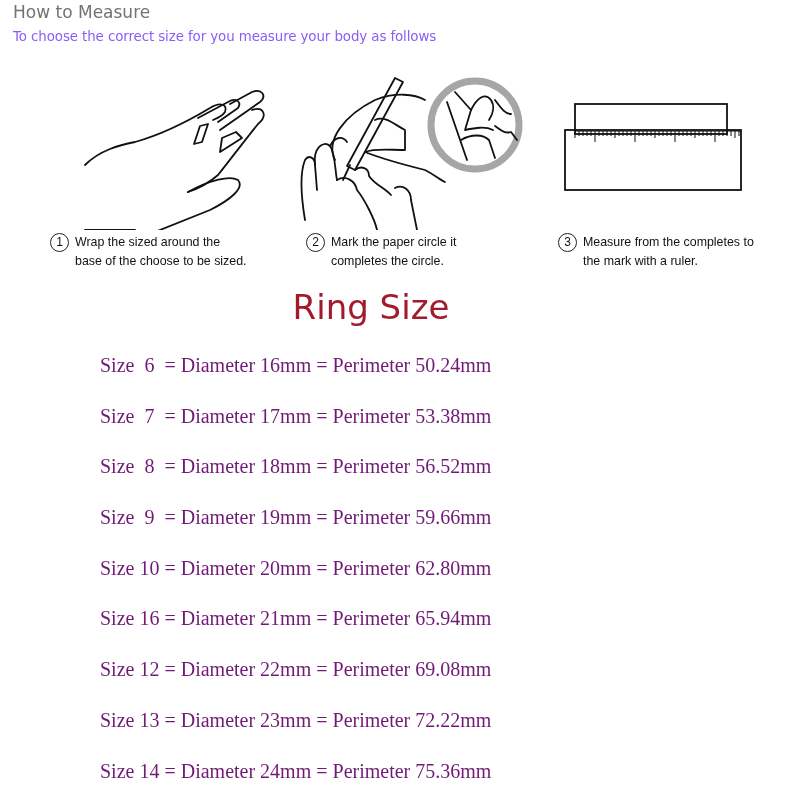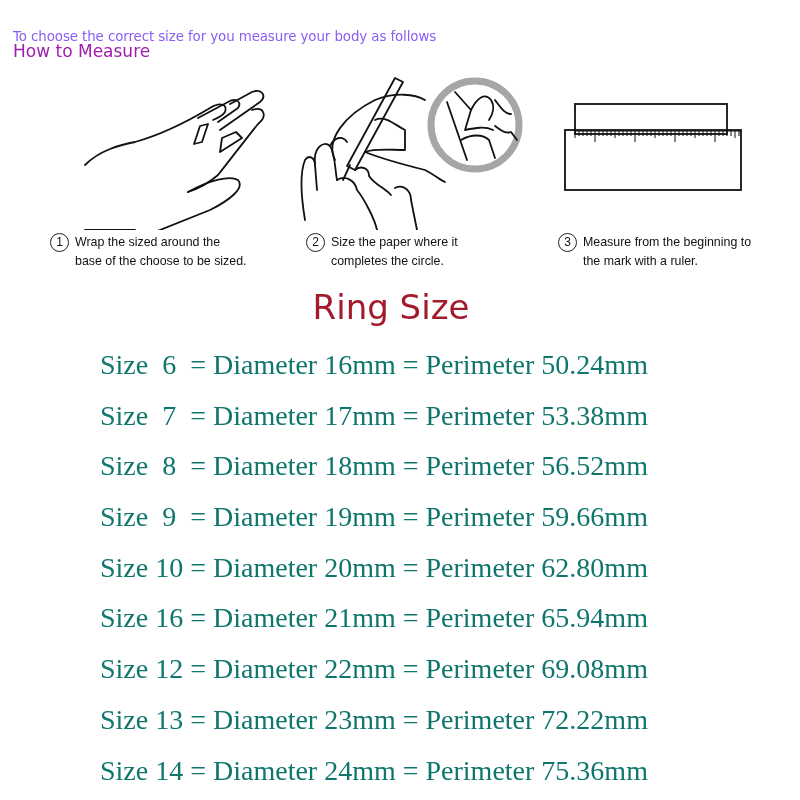--- a/index.html
+++ b/index.html
@@ -1,38 +1,38 @@
 <!DOCTYPE html>
 <html><head>
   <meta charset="utf-8">
   <style>
     html, body { margin: 0; padding: 0; background: #ffffff; }
     body { width: 800px; height: 800px; position: relative; overflow: hidden; color: #111; }
     .sans { font-family: "DejaVu Sans", sans-serif; }
     .arial { font-family: "Liberation Sans", sans-serif; }
     .serif { font-family: "Liberation Serif", serif; }
 
-    #title { position: absolute; left: 13px; top: 2px; font-size: 17px; color: #a21caf; margin-top: 39px; }
+    #title { position: absolute; left: 13px; top: 2px; font-size: 17px; color: #737373; }
     #subtitle { position: absolute; left: 13px; top: 29px; font-size: 13.4px; color: #8b5cf6; letter-spacing: -0.1px; }
 
     .illus { position: absolute; }
     #illus-1 { left: 80px; top: 80px; width: 185px; height: 150px; }
     #illus-2 { left: 295px; top: 70px; width: 235px; height: 160px; }
     #illus-3 { left: 560px; top: 100px; width: 190px; height: 100px; }
 
     .step { position: absolute; display: flex; align-items: flex-start; font-size: 12.4px; line-height: 19px; color: #111; }
     .step .num { width: 17px; height: 17px; border: 1.3px solid #222; border-radius: 50%; font-size: 12px; line-height: 17px; text-align: center; margin-right: 6px; margin-top: 0px; flex: none; box-sizing: content-box; }
     #step-1 { left: 50px; top: 233px; }
     #step-2 { left: 306px; top: 233px; }
     #step-3 { left: 558px; top: 233px; }
 
-    #ring-title { position: absolute; left: 0; width: 742px; text-align: center; top: 287px; font-size: 34px; color: #a21a2c; padding-left: 20px; }
+    #ring-title { position: absolute; left: 0; width: 742px; text-align: center; top: 287px; font-size: 34px; color: #a21a2c; }
 
     #size-table { position: absolute; left: 100px; top: 344px; }
-    .row { height: 50.7px; font-size: 28px; line-height: 42px; white-space: pre; color: #0f766e; }
+    .row { height: 50.7px; font-size: 20px; line-height: 42px; white-space: pre; color: #701a75; }
   </style>
 </head>
 <body>
 
 <div id="title" class="sans">How to Measure</div>
 <div id="subtitle" class="sans">To choose the correct size for you measure your body as follows</div>
 
 <svg id="illus-1" class="illus" viewBox="0 0 185 150" fill="none" stroke="#111" stroke-width="1.8" stroke-linecap="round" stroke-linejoin="round">
   <path d="M5 85 C20 70, 40 65, 55 62 C80 55, 110 40, 130 28 C140 22, 148 24, 145 32 C143 35, 138 38, 133 40"></path>
   <path d="M118 38 L148 22 C156 17, 162 22, 158 28 L138 42"></path>
@@ -77,28 +77,28 @@
 <div id="step-1" class="step arial">
   <span class="num">1</span>
   <div>
     <div>Wrap the sized around the</div>
     <div>base of the choose to be sized.</div>
   </div>
 </div>
 <div id="step-2" class="step arial">
   <span class="num">2</span>
   <div>
-    <div>Size the paper where it</div>
+    <div>Mark the paper circle it</div>
     <div>completes the circle.</div>
   </div>
 </div>
 <div id="step-3" class="step arial">
   <span class="num">3</span>
   <div>
-    <div>Measure from the beginning to</div>
+    <div>Measure from the completes to</div>
     <div>the mark with a ruler.</div>
   </div>
 </div>
 
 <div id="ring-title" class="sans" style="color: rgb(162, 26, 44);">Ring Size</div>
 
 <div id="size-table" class="serif">
   <div class="row">Size  6  = Diameter 16mm = Perimeter 50.24mm</div>
   <div class="row">Size  7  = Diameter 17mm = Perimeter 53.38mm</div>
   <div class="row">Size  8  = Diameter 18mm = Perimeter 56.52mm</div>

